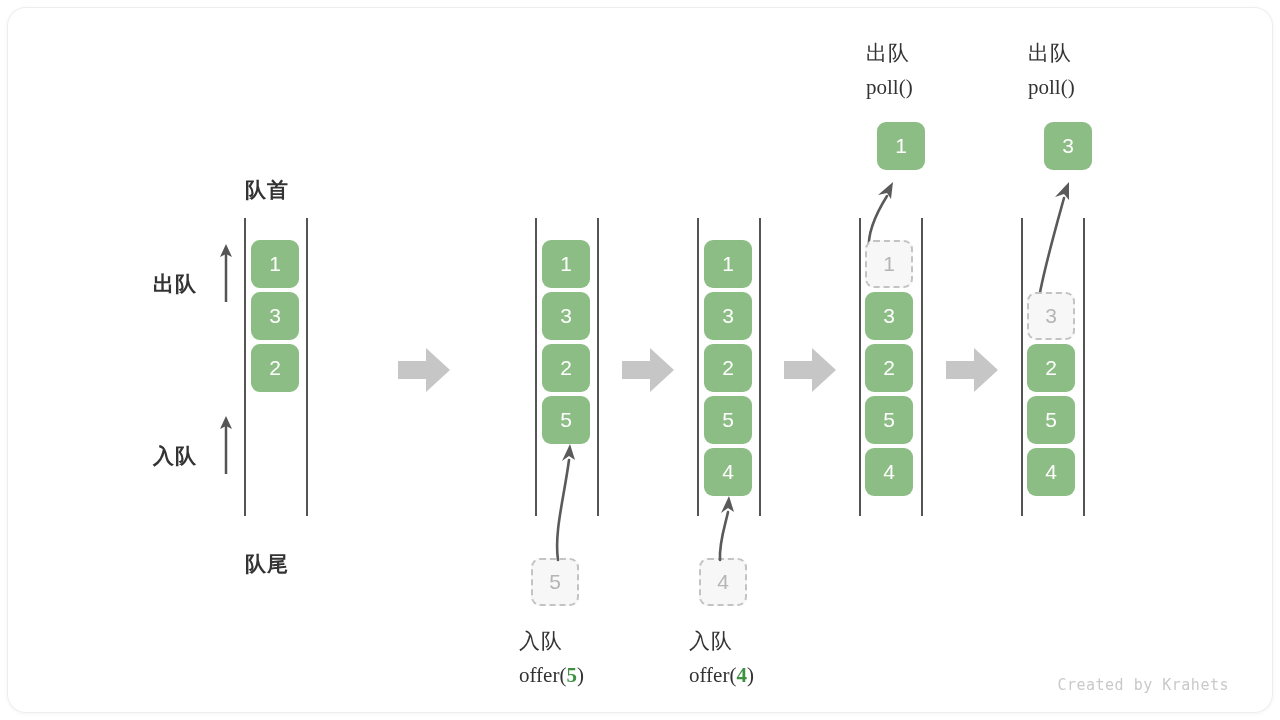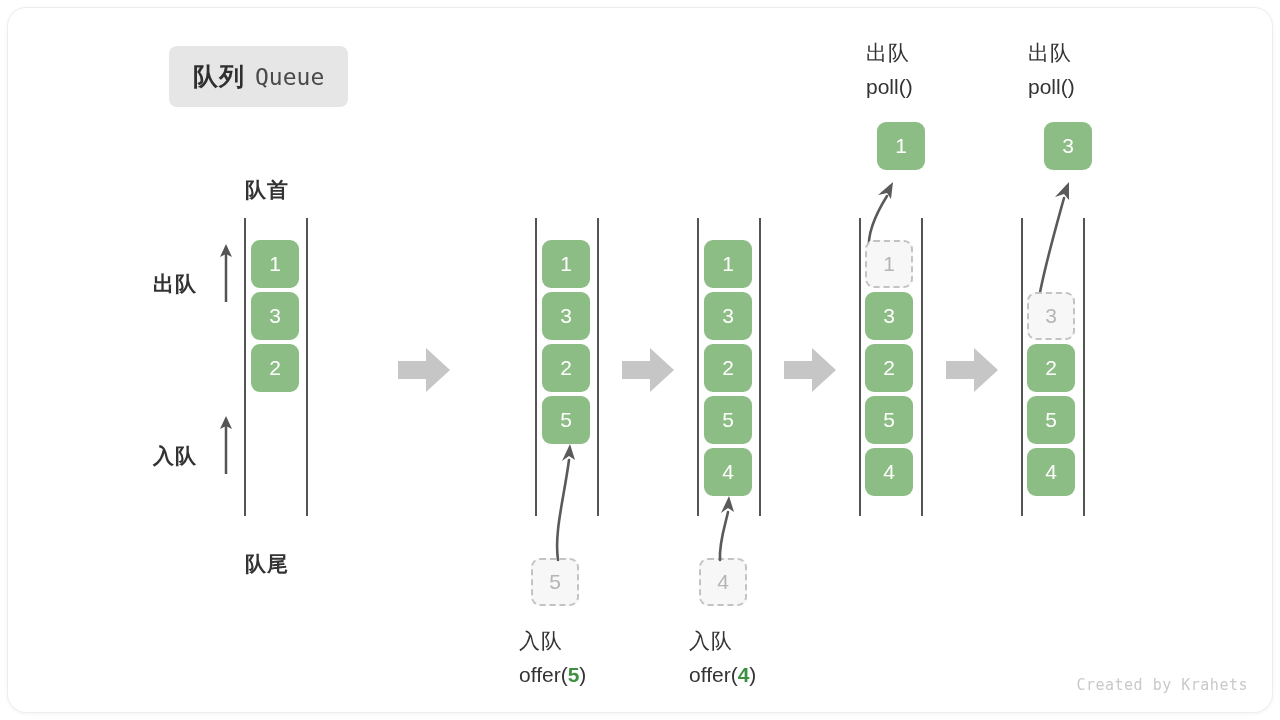--- a/index.html
+++ b/index.html
@@ -60,21 +60,21 @@
     white-space: nowrap;
     text-align: left;
   }
   .op-label .l1 {
     font-size: 21px;
     color: #333333;
     letter-spacing: 1px;
     line-height: 34px;
   }
   .op-label .l2 {
-    font-family: Liberation Sans, sans-serif;
+    font-family: Liberation Serif, serif;
     font-size: 21px;
     color: #333333;
     line-height: 34px;
     white-space: nowrap;
   }
   .op-label .l2 .num { color: #3f9142; font-weight: bold; }
 
   
   .col { position: absolute; }
   .rail {
@@ -109,37 +109,33 @@
   }
 
   
   .sep-arrow { position: absolute; }
 
   
   .dir-arrow { position: absolute; }
 
   
   #footer {
-    right: 24px; bottom: 18px;
+    right: 43px; bottom: 18px;
     font-family: "DejaVu Sans Mono", monospace;
     font-size: 15px;
     color: #c9c9c9;
     letter-spacing: 0.5px;
   }
   svg { display: block; overflow: visible; }
 </style>
 </head>
 <body>
 
 <div id="canvas">
 
-  <div id="title-chip" class="abs">
-    <span class="cn">队列</span>
-    <span class="en">Queue</span>
-  </div>
 
   <div class="abs cn-bold" style="left:237px; top:168px;">队首</div>
   <div class="abs cn-bold" style="left:237px; top:542px;">队尾</div>
 
   <div class="abs cn-bold" style="left:145px; top:262px;">出队</div>
   <div class="abs dir-arrow" style="left:208px; top:234px;">
     <svg width="20" height="62" viewBox="0 0 20 62">
       <line x1="10" y1="60" x2="10" y2="12" stroke="#545454" stroke-width="2.5"></line>
       <path d="M10 2 L16 15 L10 12 L4 15 Z" fill="#545454"></path>
     </svg>

